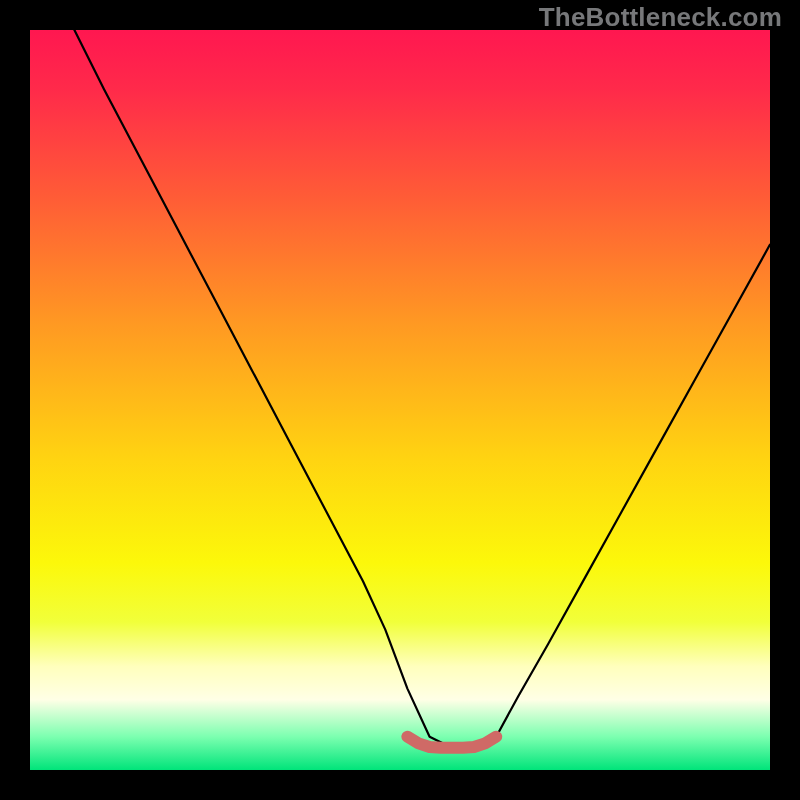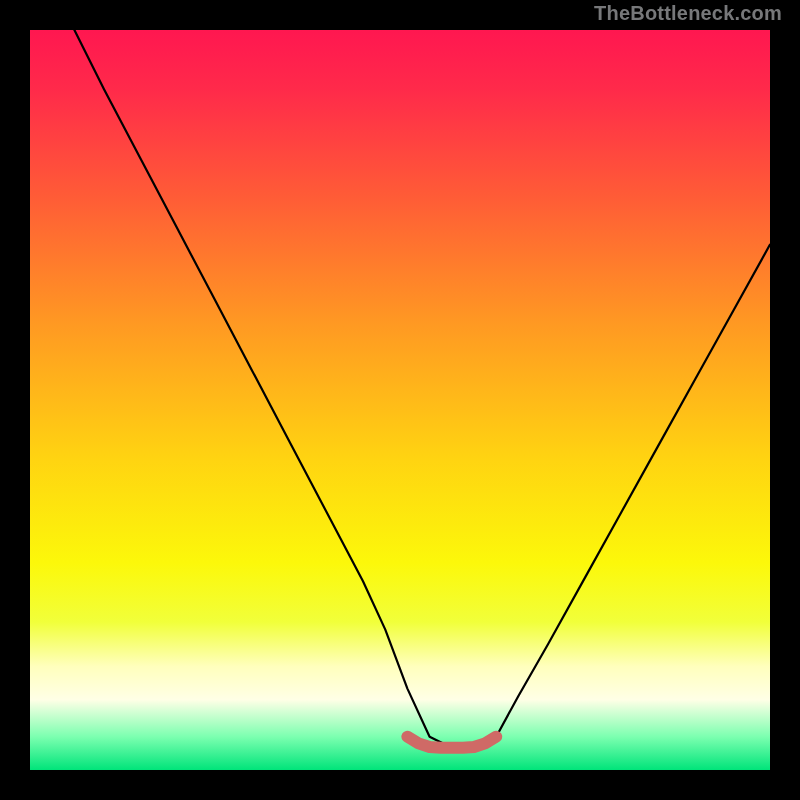--- a/index.html
+++ b/index.html
@@ -9,21 +9,21 @@
     height: 800px;
     background: #000;
     position: relative;
   }
   .watermark {
     position: absolute;
     top: 2px;
     right: 18px;
     color: #77787a;
     font-family: Arial, Helvetica, sans-serif;
-    font-size: 20px;
+    font-size: 26px;
     font-weight: 600;
     letter-spacing: 0.2px;
   }
   .plot {
     position: absolute;
     left: 30px;
     top: 30px;
     width: 740px;
     height: 740px;
   }

